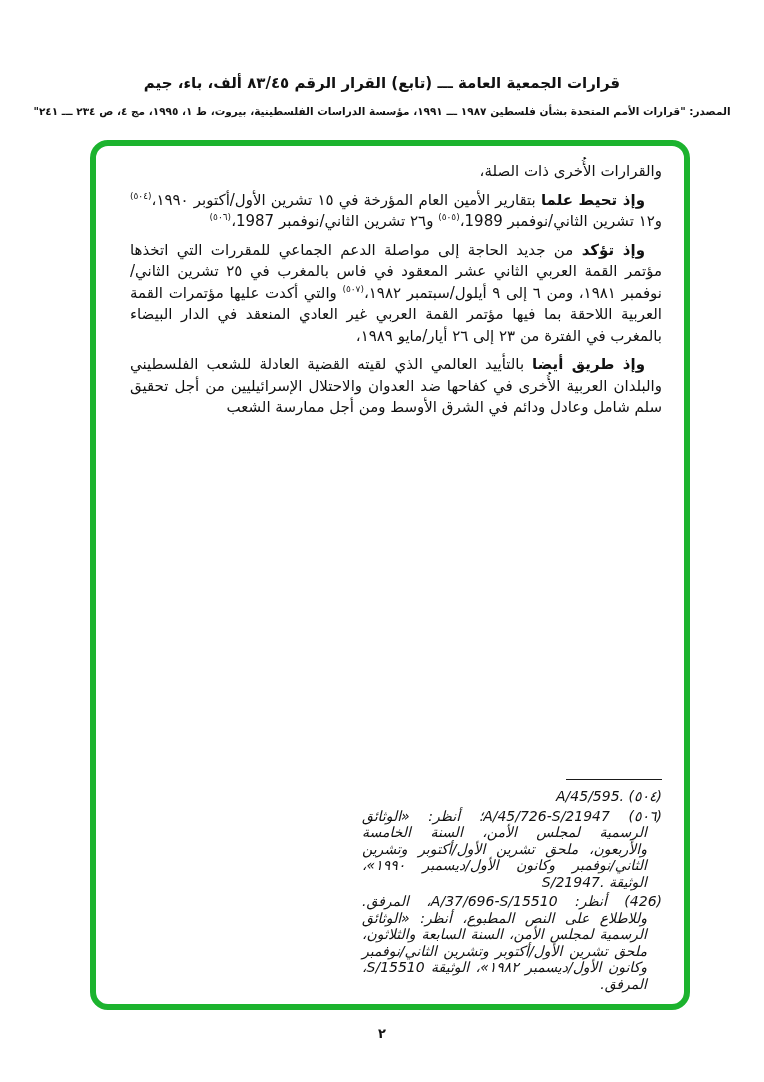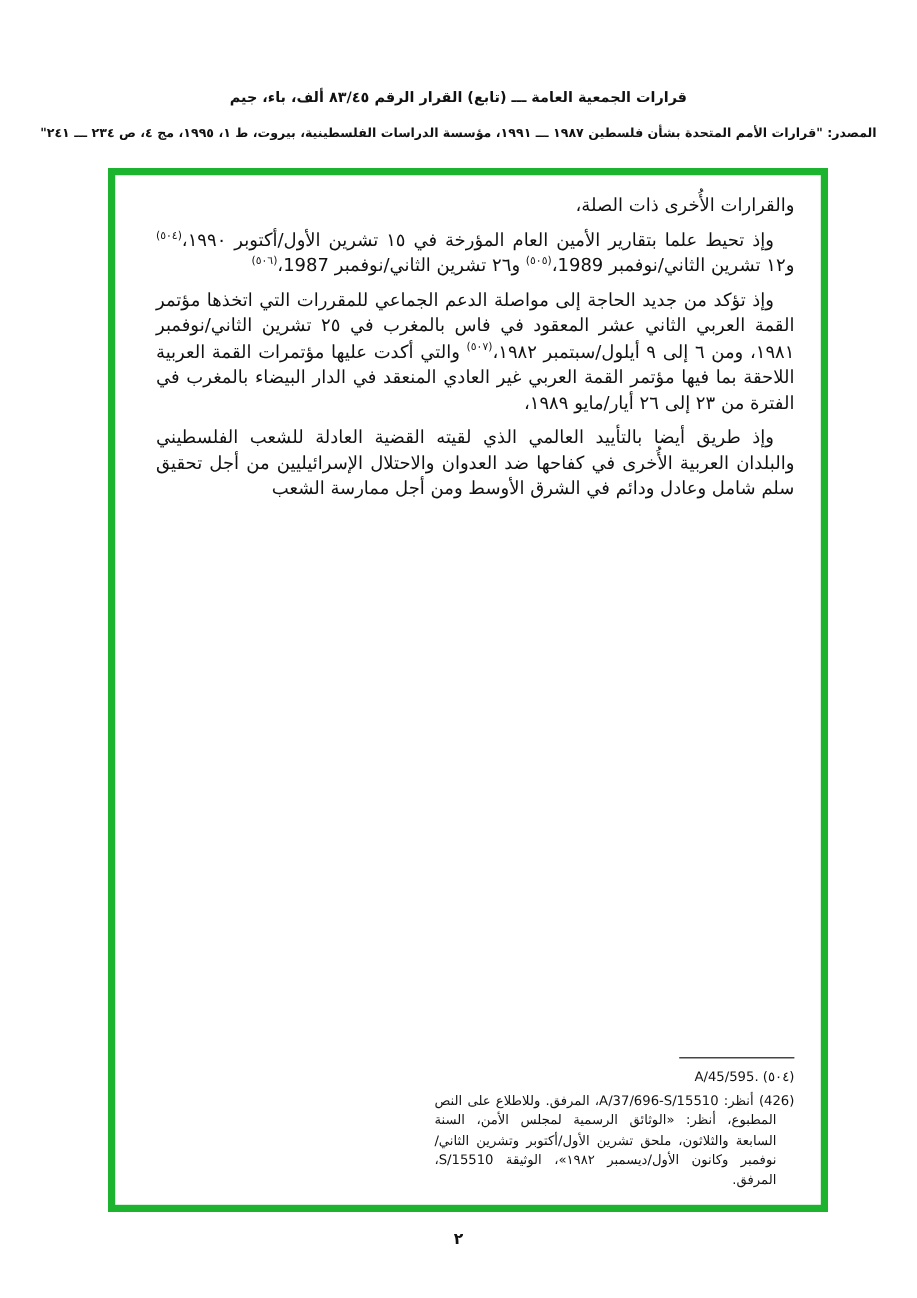--- a/index.html
+++ b/index.html
@@ -2,55 +2,55 @@
 <html lang="ar"><head>
 <meta charset="utf-8">
 <style>
   html,body{margin:0;padding:0;background:#ffffff;}
   body{width:764px;height:1082px;font-family:"DejaVu Sans",sans-serif;color:#111;}
   .page{position:relative;width:764px;height:1082px;background:#fff;overflow:hidden;}
 
   .doc-title{
     position:absolute;top:74px;left:0;right:0;
     text-align:center;direction:rtl;
-    font-size:12px;font-weight:bold;letter-spacing:0;
+    font-size:15px;font-weight:bold;letter-spacing:0;
   }
   .doc-source{
     position:absolute;top:105px;left:0;right:0;
     text-align:center;direction:rtl;
     font-size:10.5px;font-weight:bold;
   }
 
   .green-box{
     position:absolute;left:90px;top:140px;width:600px;height:870px;
-    border:6px solid #ef4444;border-radius:0;box-sizing:border-box;
+    border:6px solid #ef4444;border-radius:18px;box-sizing:border-box;
     background:#fff;
   }
 
   .body-text{
     direction:rtl;text-align:justify;
     padding:15px 22px 0 34px;
     font-size:15px;line-height:21.5px;
     height:645px;overflow:hidden;
   }
   .para{margin:0 0 7px 0;}
   .para.indent{text-indent:17px;}
-  .lead{font-weight:normal;}
+  .lead{font-weight:bold;}
   .para sup{font-size:9px;line-height:0;vertical-align:super;}
 
   .fn-area{
     position:absolute;bottom:9px;right:22px;width:300px;
     direction:rtl;
   }
   .fn-rule{
     width:96px;border-top:1.5px solid #1a1a1a;margin-bottom:8px;
   }
   .footnote{
-    font-size:11px;line-height:16.5px;text-align:justify;
-    margin:0 0 3px 0;padding-right:15px;text-indent:-15px;
+    font-size:14px;line-height:16.5px;text-align:justify;
+    margin:0 0 3px 0;padding-right:15px;text-indent:-15px;font-style:italic;
   }
 
   .page-number{
     position:absolute;top:1026px;left:0;right:0;
     text-align:center;font-size:13px;font-weight:bold;
   }
 </style>
 </head>
 <body>
 
@@ -66,20 +66,21 @@
         <p class="para"><span>والقرارات الأُخرى ذات الصلة،</span></p>
         <p class="para indent"><b class="lead">وإذ تحيط علما</b><span> بتقارير الأمين العام المؤرخة في ١٥ تشرين الأول/أكتوبر ١٩٩٠،</span><sup>(٥٠٤)</sup><span> و١٢ تشرين الثاني/نوفمبر 1989،</span><sup>(٥٠٥)</sup><span> و٢٦ تشرين الثاني/نوفمبر 1987،</span><sup>(٥٠٦)</sup></p>
         <p class="para indent"><b class="lead">وإذ تؤكد</b><span> من جديد الحاجة إلى مواصلة الدعم الجماعي للمقررات التي اتخذها مؤتمر القمة العربي الثاني عشر المعقود في فاس بالمغرب في ٢٥ تشرين الثاني/نوفمبر ١٩٨١، ومن ٦ إلى ٩ أيلول/سبتمبر ١٩٨٢،</span><sup>(٥٠٧)</sup><span> والتي أكدت عليها مؤتمرات القمة العربية اللاحقة بما فيها مؤتمر القمة العربي غير العادي المنعقد في الدار البيضاء بالمغرب في الفترة من ٢٣ إلى ٢٦ أيار/مايو ١٩٨٩،</span></p>
         <p class="para indent"><b class="lead">وإذ طريق أيضا</b><span> بالتأييد العالمي الذي لقيته القضية العادلة للشعب الفلسطيني والبلدان العربية الأُخرى في كفاحها ضد العدوان والاحتلال الإسرائيليين من أجل تحقيق سلم شامل وعادل ودائم في الشرق الأوسط ومن أجل ممارسة الشعب</span></p>
       </div>
 
     <div class="fn-area">
       <div class="fn-rule"></div>
       <div id="footnotes">
           <p class="footnote"><span>(٥٠٤) </span><span dir="ltr">A/45/595.</span></p>
+          <p class="footnote"><span>(٥٠٦) </span><span dir="ltr">A/45/726-S/21947</span><span>؛ أنظر: «الوثائق الرسمية لمجلس الأمن، السنة الخامسة والأربعون، ملحق تشرين الأول/أكتوبر وتشرين الثاني/نوفمبر وكانون الأول/ديسمبر ١٩٩٠»، الوثيقة </span><span dir="ltr">S/21947.</span></p>
           <p class="footnote"><span>(426) أنظر: </span><span dir="ltr">A/37/696-S/15510</span><span>، المرفق. وللاطلاع على النص المطبوع، أنظر: «الوثائق الرسمية لمجلس الأمن، السنة السابعة والثلاثون، ملحق تشرين الأول/أكتوبر وتشرين الثاني/نوفمبر وكانون الأول/ديسمبر ١٩٨٢»، الوثيقة </span><span dir="ltr">S/15510</span><span>، المرفق.</span></p>
         </div>
     </div>
 
   </div>
 
   <div class="page-number">٢</div>
 
 </div>
 

